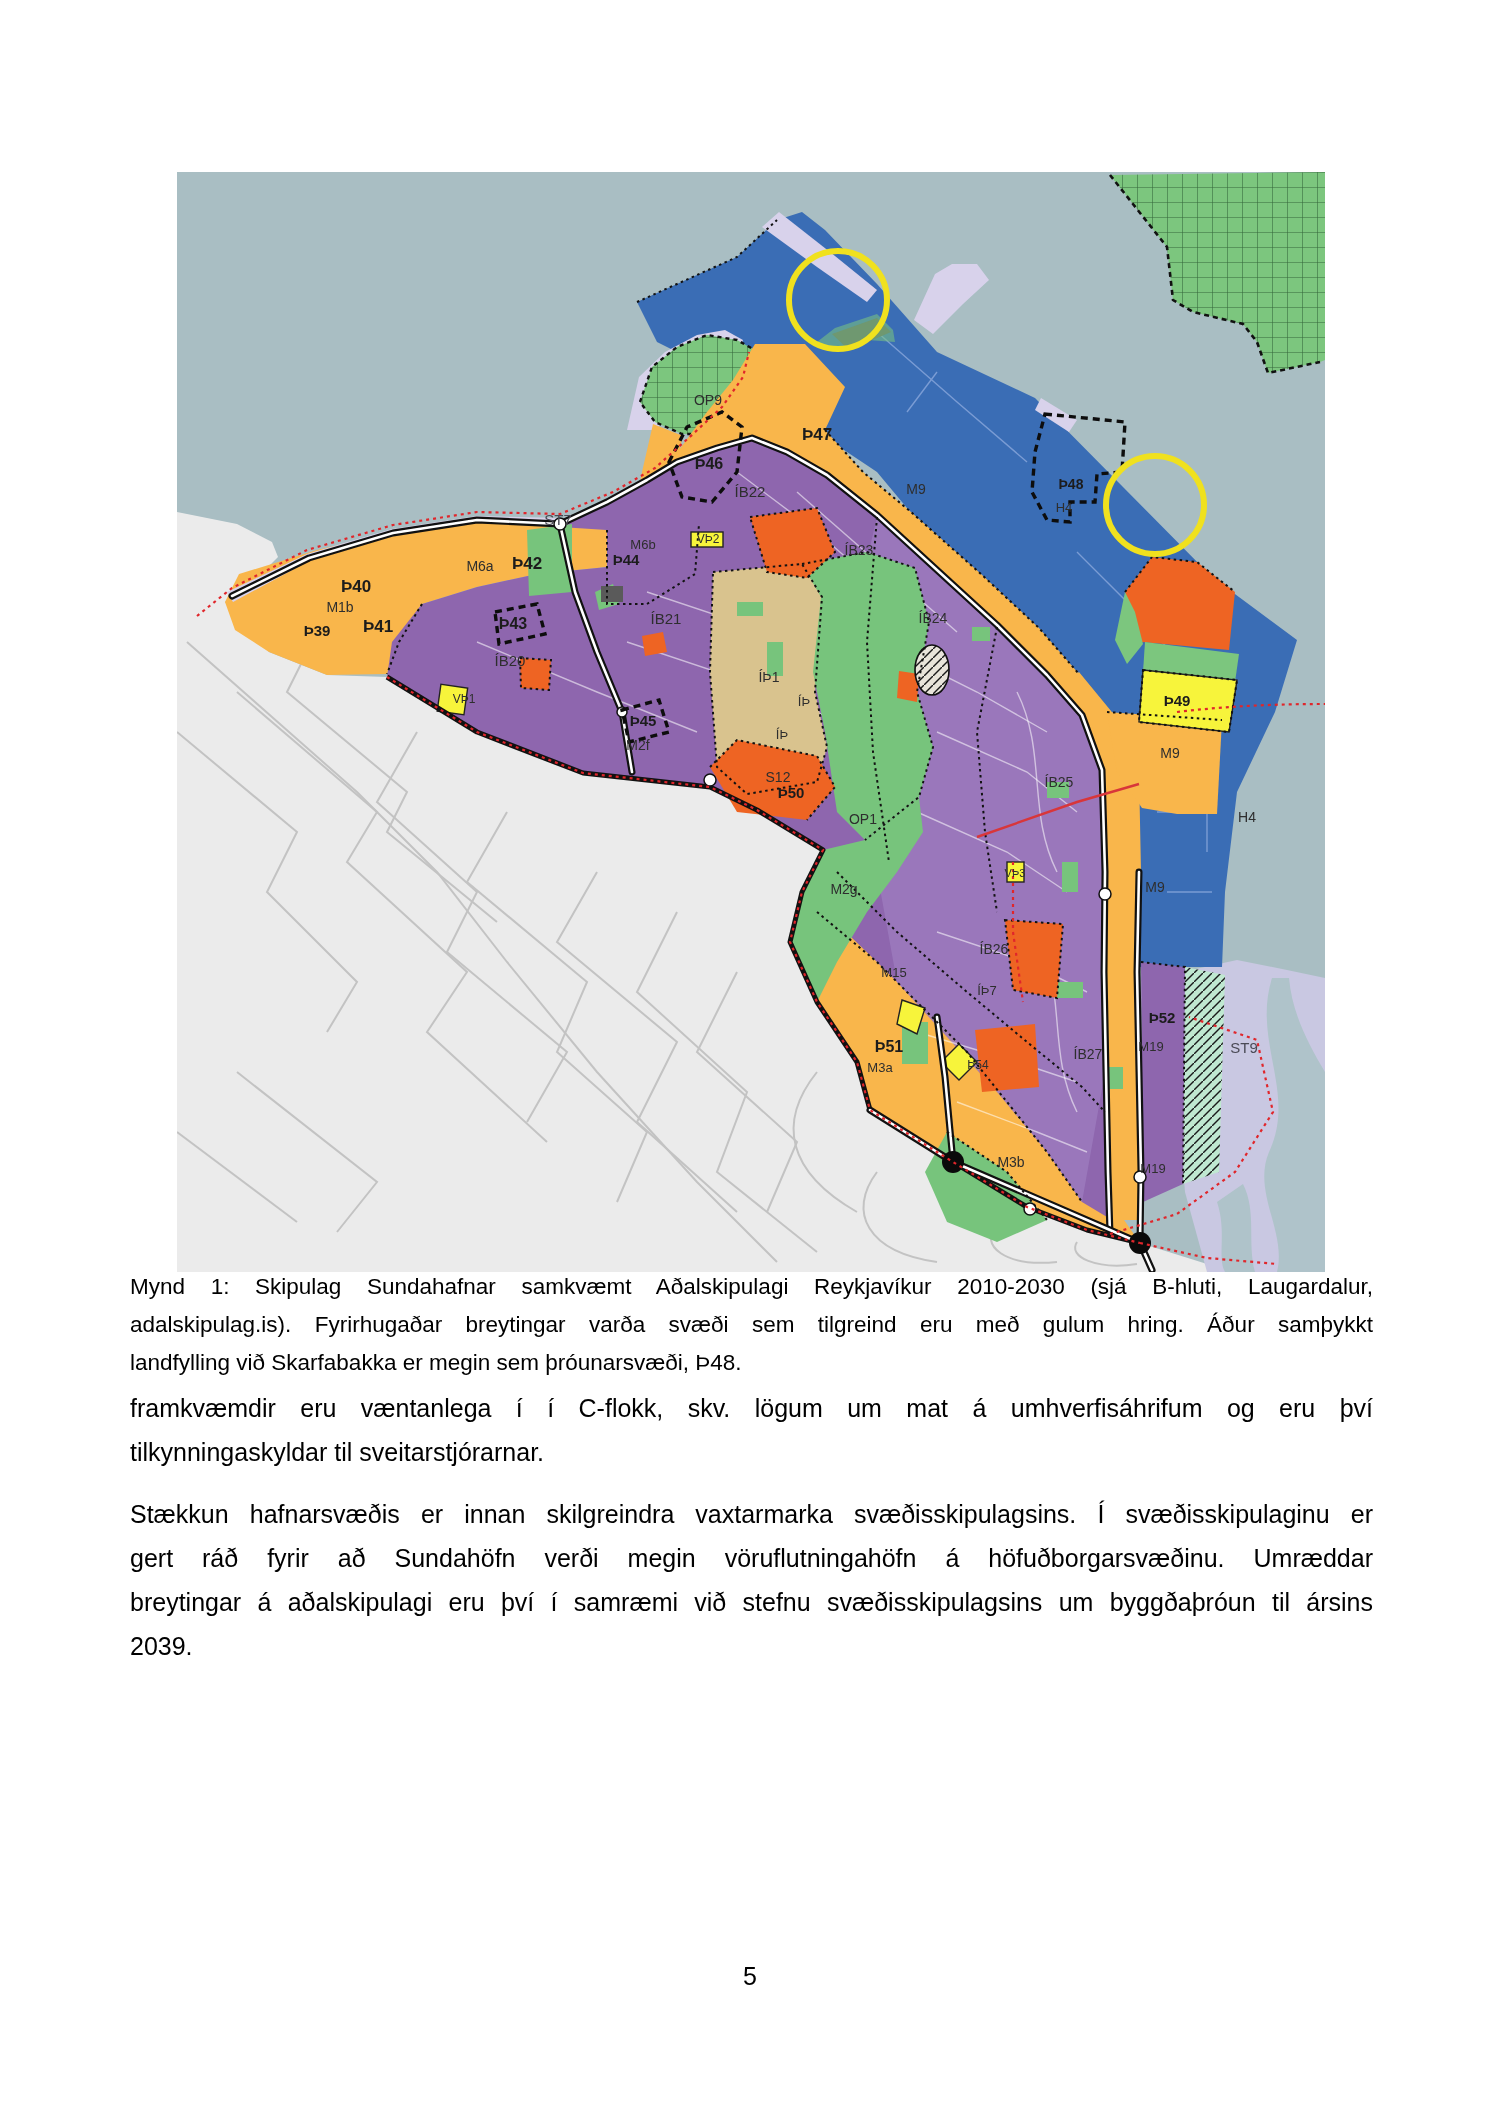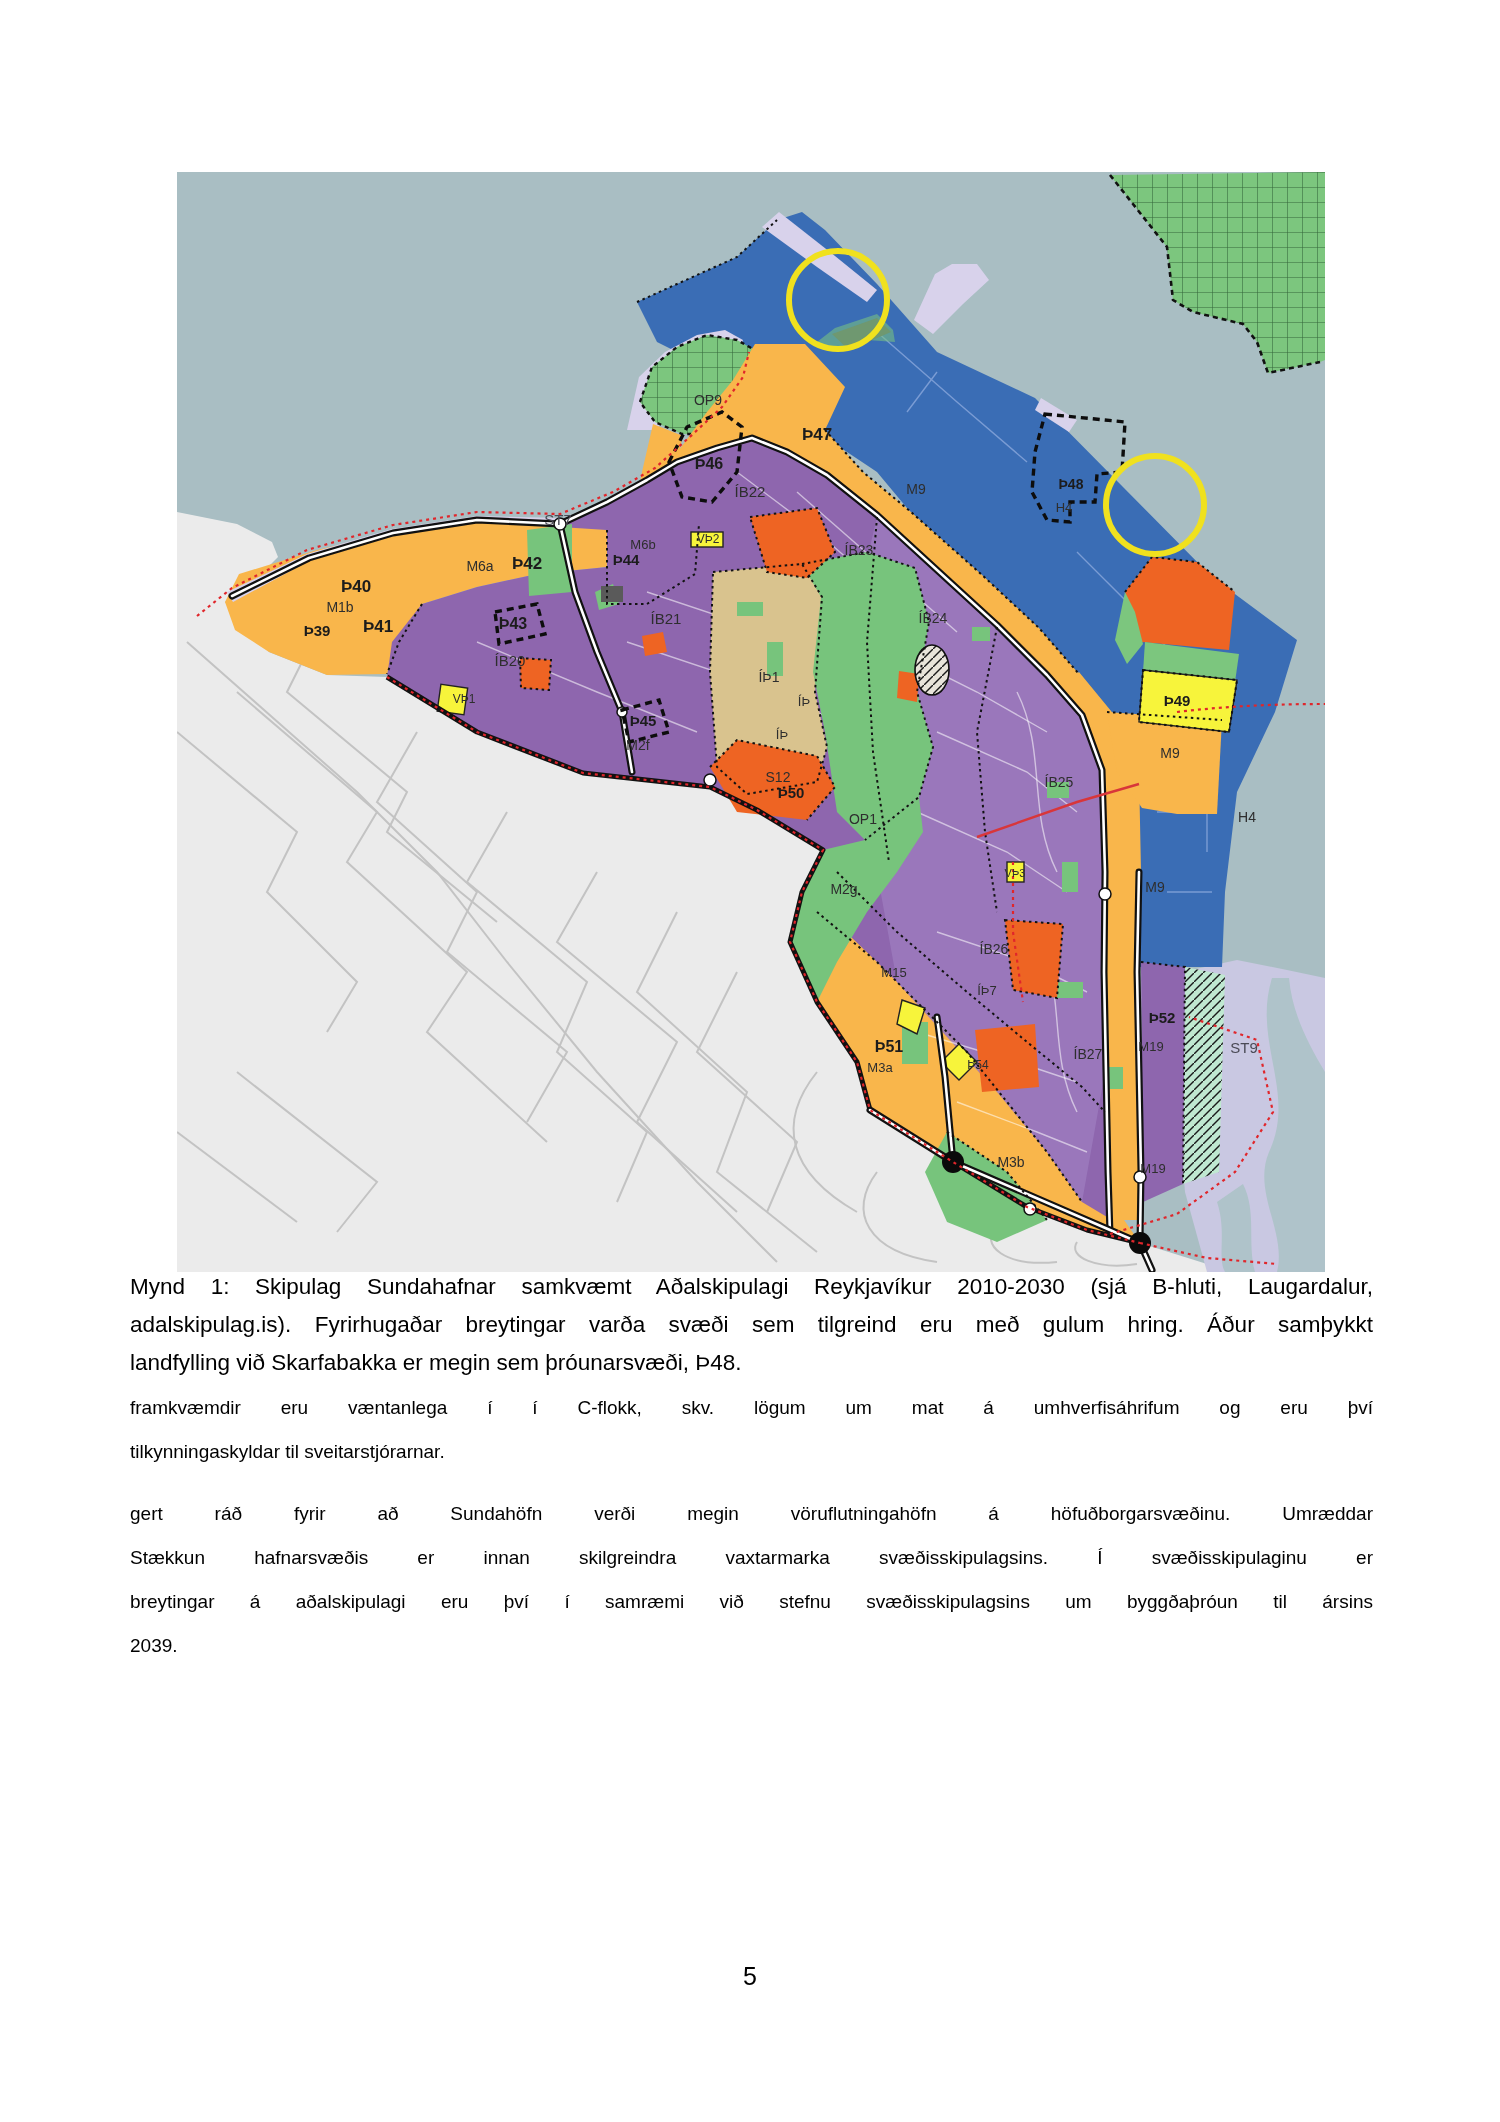--- a/index.html
+++ b/index.html
@@ -2,21 +2,21 @@
 <html><head>
 <meta charset="utf-8">
 <style>
   html,body{margin:0;padding:0;background:#fff;}
   .page{position:relative;width:1500px;height:2122px;background:#ffffff;overflow:hidden;
         font-family:"Liberation Sans",sans-serif;color:#1a1a1a;}
   .map-wrap{position:absolute;left:177px;top:172px;width:1148px;height:1100px;}
   .map-wrap svg{display:block;width:100%;height:100%;}
   .caption{position:absolute;left:130px;top:1268px;width:1243px;
            font-size:22.5px;font-weight:normal;line-height:38px;color:#000;}
-  .body-block{position:absolute;left:130px;width:1243px;font-size:19px;line-height:44px;color:#000;}
+  .body-block{position:absolute;left:130px;width:1243px;font-size:25px;line-height:44px;color:#000;}
   .p1{top:1386px;}
   .p2{top:1492px;}
   .jl{text-align:justify;text-align-last:justify;}
   .jl-last{text-align:left;text-align-last:left;}
   .pagenum{position:absolute;left:0;top:1962px;width:1500px;text-align:center;font-size:25px;color:#000;}
   
   .ml{font-family:"Liberation Sans",sans-serif;fill:#2e2e2e;text-anchor:middle;}
   .ml.b{font-weight:bold;fill:#1c1c1c;}
   .ml.gr{fill:#4a4a55;}
   .road-b{fill:none;stroke:#111;stroke-width:7;stroke-linejoin:round;stroke-linecap:round;}
@@ -315,21 +315,21 @@
     <div class="jl">adalskipulag.is). Fyrirhugaðar breytingar varða svæði sem tilgreind eru með gulum hring. Áður samþykkt</div>
     <div class="jl-last">landfylling við Skarfabakka er megin sem þróunarsvæði, Þ48.</div>
   </div>
 
   <div class="body-block p1">
     <div class="jl">framkvæmdir eru væntanlega í í C-flokk, skv. lögum um mat á umhverfisáhrifum og eru því</div>
     <div class="jl-last">tilkynningaskyldar til sveitarstjórarnar.</div>
   </div>
 
   <div class="body-block p2">
+    <div class="jl">Stækkun hafnarsvæðis er innan skilgreindra vaxtarmarka svæðisskipulagsins. Í svæðisskipulaginu er</div>
     <div class="jl">gert ráð fyrir að Sundahöfn verði megin vöruflutningahöfn á höfuðborgarsvæðinu. Umræddar</div>
-    <div class="jl">Stækkun hafnarsvæðis er innan skilgreindra vaxtarmarka svæðisskipulagsins. Í svæðisskipulaginu er</div>
     <div class="jl">breytingar á aðalskipulagi eru því í samræmi við stefnu svæðisskipulagsins um byggðaþróun til ársins</div>
     <div class="jl-last">2039.</div>
   </div>
 
   <div class="pagenum">5</div>
 
 </div>
 
 </body></html>

